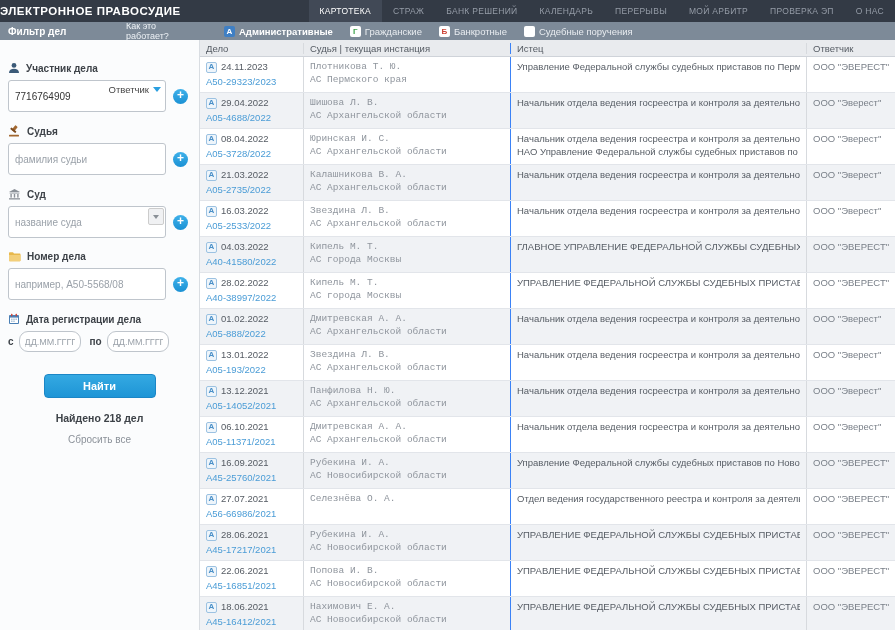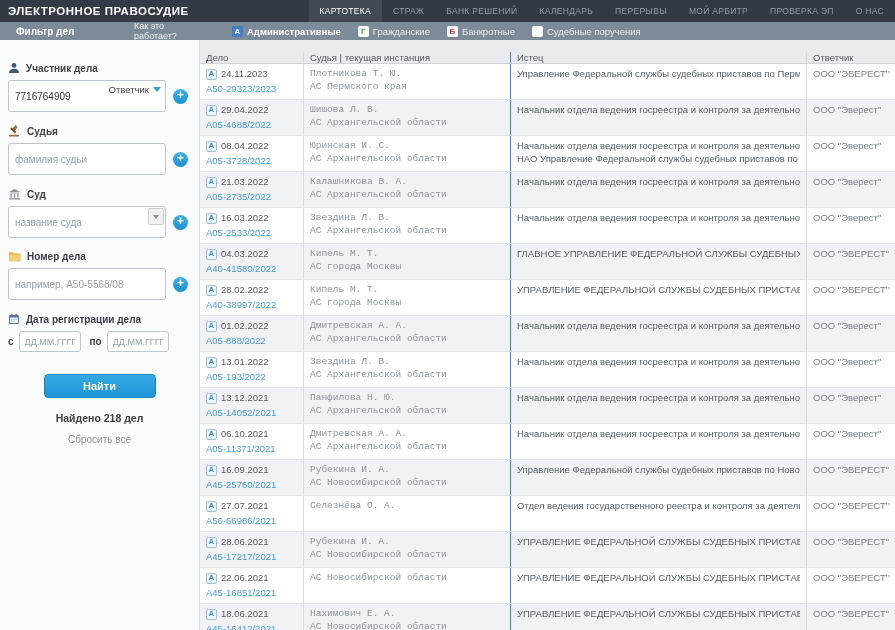--- a/index.html
+++ b/index.html
@@ -2,29 +2,29 @@
 <html><head>
 <meta charset="utf-8">
 <style>
   * { box-sizing: border-box; margin: 0; padding: 0; }
   html,body { width:895px; height:630px; overflow:hidden; background:#fff;
     font-family:"Liberation Sans", sans-serif; }
 
   
   .topbar { height:22px; background:#333a45; display:flex; align-items:stretch; }
   .brand { color:#fff; font-size:11.5px; font-weight:bold; letter-spacing:.5px;
-    display:flex; align-items:center; padding-left:8px; }
+    display:flex; align-items:center; }
   .topnav { margin-left:auto; display:flex; }
   .nav-item { color:#959ca7; font-size:8.5px; letter-spacing:.3px; padding:8px 11px;
     display:flex; align-items:center; cursor:pointer; white-space:nowrap; }
   .nav-item.active { background:#414956; color:#fff; }
 
   
   .filterbar { height:18px; background:#7d8a98; display:flex; align-items:center; color:#fff; }
-  .filter-title { font-size:10px; font-weight:bold; padding-left:8px; width:126px;margin-left:8px; }
+  .filter-title { font-size:10px; font-weight:bold; padding-left:8px; width:126px; }
   .help-link { font-size:9px; color:#eef2f6; cursor:pointer; width:72px; }
   .tabs { display:flex; align-items:center; margin-left:26px; }
   .tab { display:flex; align-items:center; font-size:9.5px; color:#e8ecf0;
     margin-right:17px; cursor:pointer; white-space:nowrap; }
   .tab.active { font-weight:bold; color:#fff; }
   .tab-badge { width:11px; height:11px; border-radius:2px; margin-right:4px;
     font-size:8px; font-weight:bold; display:flex; align-items:center; justify-content:center; }
   .tab-badge.admin { background:#3f7fc4; color:#fff; }
   .tab-badge.civil { background:#fff; color:#3da44d; }
   .tab-badge.bankrupt { background:#fff; color:#cc4438; }
@@ -55,33 +55,33 @@
     display:flex; align-items:center; justify-content:center; cursor:pointer; }
   .caret-gray { width:0; height:0; border-left:3.5px solid transparent; border-right:3.5px solid transparent;
     border-top:4px solid #8a9097; }
   .add-btn { width:15px; height:15px; border-radius:50%; margin-left:7px;
     background:linear-gradient(#3fb1ea,#1b91d4); color:#fff; font-size:12px; font-weight:bold;
     line-height:13px; text-align:center; cursor:pointer; flex:none; }
   .add-btn::before { content:"+"; }
   .dates { display:flex; align-items:center; }
   .date-lbl { font-size:10px; font-weight:bold; color:#3d4248; margin-right:5px; }
   .date-lbl.to { margin-left:9px; }
-  .dates input { width:62px; height:21px; border:1px solid #bfc5cc; border-radius:3px;
+  .dates input { width:62px; height:21px; border:1px solid #bfc5cc; border-radius:9px;
     font-size:9px; color:#333; padding:0 5px; font-family:"Liberation Sans",sans-serif; outline:none; }
   .dates input::placeholder { color:#9aa1a9; }
   .search-wrap { text-align:center; margin-top:22px; }
   .search-btn { width:112px; height:24px; border:1px solid #1b86c6; border-radius:4px;
     background:linear-gradient(#34a9e2,#1e95d6); color:#fff; font-size:11px; font-weight:bold;
     cursor:pointer; font-family:"Liberation Sans",sans-serif; }
   .found { text-align:center; font-size:10.5px; font-weight:bold; color:#3d4248; margin-top:14px; }
   .reset { text-align:center; font-size:10px; color:#8b9199; margin-top:10px; cursor:pointer; }
 
   
-  .thead { display:flex; height:24px; background:#e9ebee; border-bottom:1px solid #cfd3d9;
-    font-size:9.5px; color:#555b63; align-items:flex-end; flex:none; }
+  .thead { display:flex; height:17px; background:#e9ebee; border-bottom:1px solid #cfd3d9;
+    font-size:9.5px; color:#555b63; align-items:center; flex:none; }
   .th { padding-left:6px; white-space:nowrap; overflow:hidden; }
   .rows { flex:1; overflow:hidden; }
   .row { display:flex; min-height:36px; border-bottom:1px solid #e2e5ea; background:#fff; }
   .row.alt { background:#f0f2f5; }
   .cell { padding:4px 6px 2px; line-height:12.5px; font-size:9.5px; overflow:hidden; }
   .col-case { width:103px; min-width:103px; }
   .col-judge { width:207px; min-width:207px; border-left:1px solid #d7dade; }
   .col-plaintiff { flex:1; border-left:1px solid #3b82f6; min-width:0; }
   .col-defendant { width:89px; min-width:89px; border-left:1px solid #d7dade; }
   .case-top { display:flex; align-items:center; white-space:nowrap; }
@@ -565,20 +565,21 @@
   </div>
         <div class="row">
     <div class="cell col-case">
       <div class="case-top">
         <span class="case-type">А</span>
         <span class="case-date">22.06.2021</span>
       </div>
       <div class="case-num">А45-16851/2021</div>
     </div>
     <div class="cell col-judge">
+      <div class="judge-name">Попова И. В.</div>
       <div class="court-name">АС Новосибирской области</div>
     </div>
     <div class="cell col-plaintiff">
       <div class="plaintiff">
               <div>УПРАВЛЕНИЕ ФЕДЕРАЛЬНОЙ СЛУЖБЫ СУДЕБНЫХ ПРИСТАВОВ ПО Н</div>
             </div>
     </div>
     <div class="cell col-defendant">
       <div class="defendant">ООО "ЭВЕРЕСТ"</div>
     </div>

